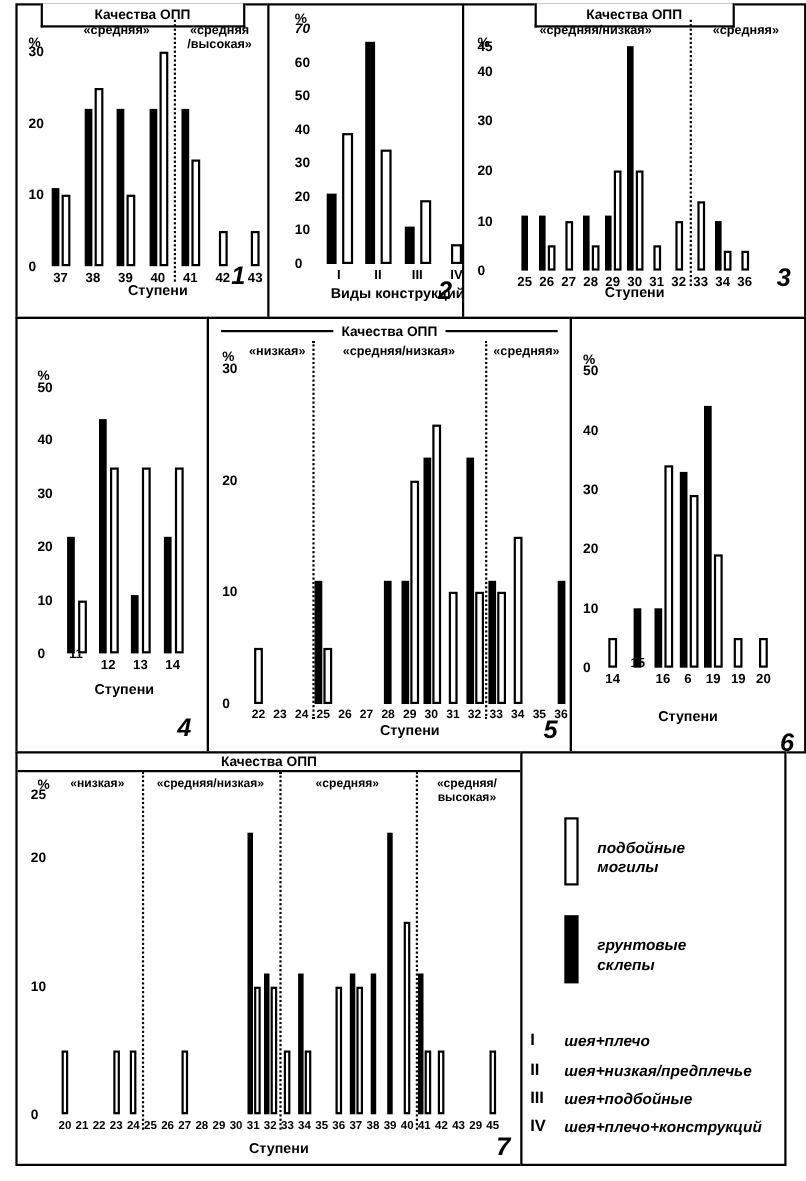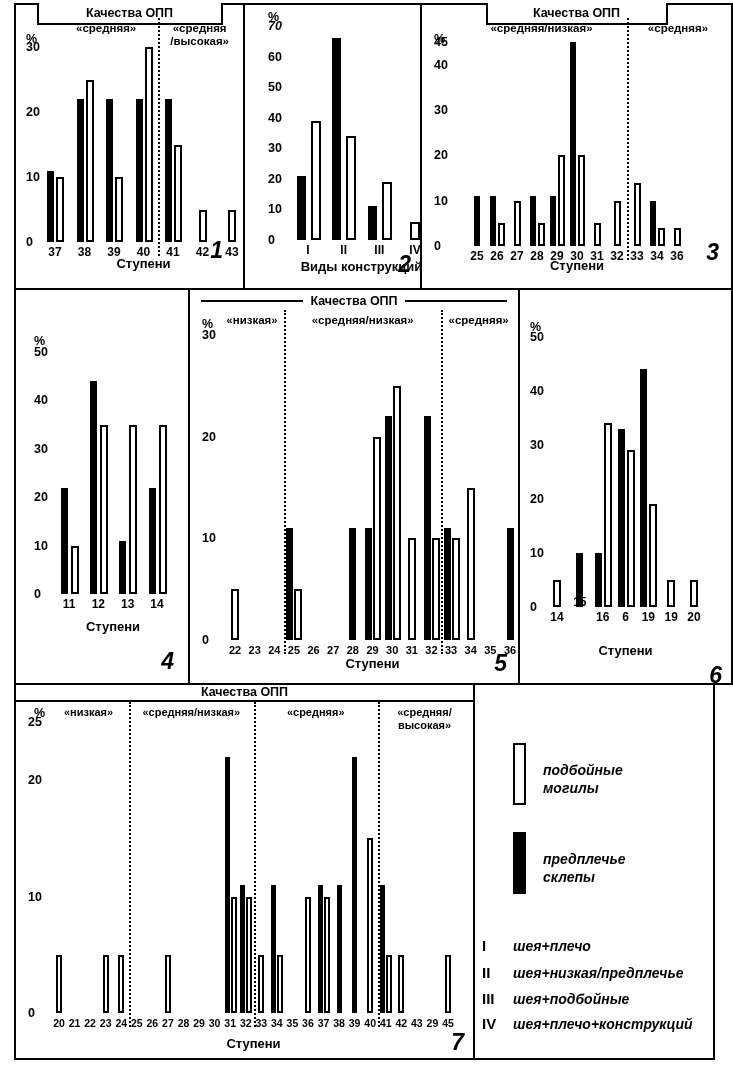--- a/index.html
+++ b/index.html
@@ -136,21 +136,21 @@
         <div class="pnum" style="right: 12px; top: 236px;">3</div>
       </div>
       <div class="panel" style="left: 14px; top: 288px; width: 176px; height: 397px;">
         <div class="yunit" style="left: 18px; top: 44px;">%</div>
         <div class="ytick" style="left: 18px; top: 55px;">50</div>
         <div class="ytick" style="left: 18px; top: 103.4px;">40</div>
         <div class="ytick" style="left: 18px; top: 151.8px;">30</div>
         <div class="ytick" style="left: 18px; top: 200.2px;">20</div>
         <div class="ytick" style="left: 18px; top: 248.6px;">10</div>
         <div class="ytick" style="left: 18px; top: 297px;">0</div>
-        <div class="cat" style="left: 40px; width: 26px; top: 308px;">11</div>
+        <div class="cat" style="left: 40px; width: 26px; top: 298px;">11</div>
         <div class="bar-b" style="left: 44.5px; width: 7px; top: 197.52px; height: 106.48px;"></div>
         <div class="bar-w" style="left: 54.5px; width: 8px; top: 255.6px; height: 48.4px;"></div>
         <div class="cat" style="left: 69.3333px; width: 26px; top: 308px;">12</div>
         <div class="bar-b" style="left: 73.8333px; width: 7px; top: 91.04px; height: 212.96px;"></div>
         <div class="bar-w" style="left: 83.8333px; width: 8px; top: 134.6px; height: 169.4px;"></div>
         <div class="cat" style="left: 98.6667px; width: 26px; top: 308px;">13</div>
         <div class="bar-b" style="left: 103.167px; width: 7px; top: 250.76px; height: 53.24px;"></div>
         <div class="bar-w" style="left: 113.167px; width: 8px; top: 134.6px; height: 169.4px;"></div>
         <div class="cat" style="left: 128px; width: 26px; top: 308px;">14</div>
         <div class="bar-b" style="left: 132.5px; width: 7px; top: 197.52px; height: 106.48px;"></div>
@@ -300,21 +300,21 @@
         <div class="xl" style="left: 162.5px; width: 150px; top: 352px;">Ступени</div>
         <div class="pnum" style="right: 9px; top: 346px;">7</div>
       </div>
     </div>
 
   <div id="legend">
     <div class="lg-swatch lg-white" style="top:58px"></div>
     <div class="lg-label" style="top:76px">подбойные
 могилы</div>
     <div class="lg-swatch lg-black" style="top:147px"></div>
-    <div class="lg-label" style="top:165px">предплечье
+    <div class="lg-label" style="top:165px">грунтовые
 склепы</div>
 
     <div class="lt-num" style="left:7px;top:252px">I</div>
     <div class="lt-label" style="left:38px;top:253px">шея+плечо</div>
     <div class="lt-num" style="left:7px;top:279px">II</div>
     <div class="lt-label" style="left:38px;top:280px">шея+низкая/предплечье</div>
     <div class="lt-num" style="left:7px;top:305px">III</div>
     <div class="lt-label" style="left:38px;top:306px">шея+подбойные</div>
     <div class="lt-num" style="left:7px;top:330px">IV</div>
     <div class="lt-label" style="left:38px;top:331px">шея+плечо+конструкций</div>

